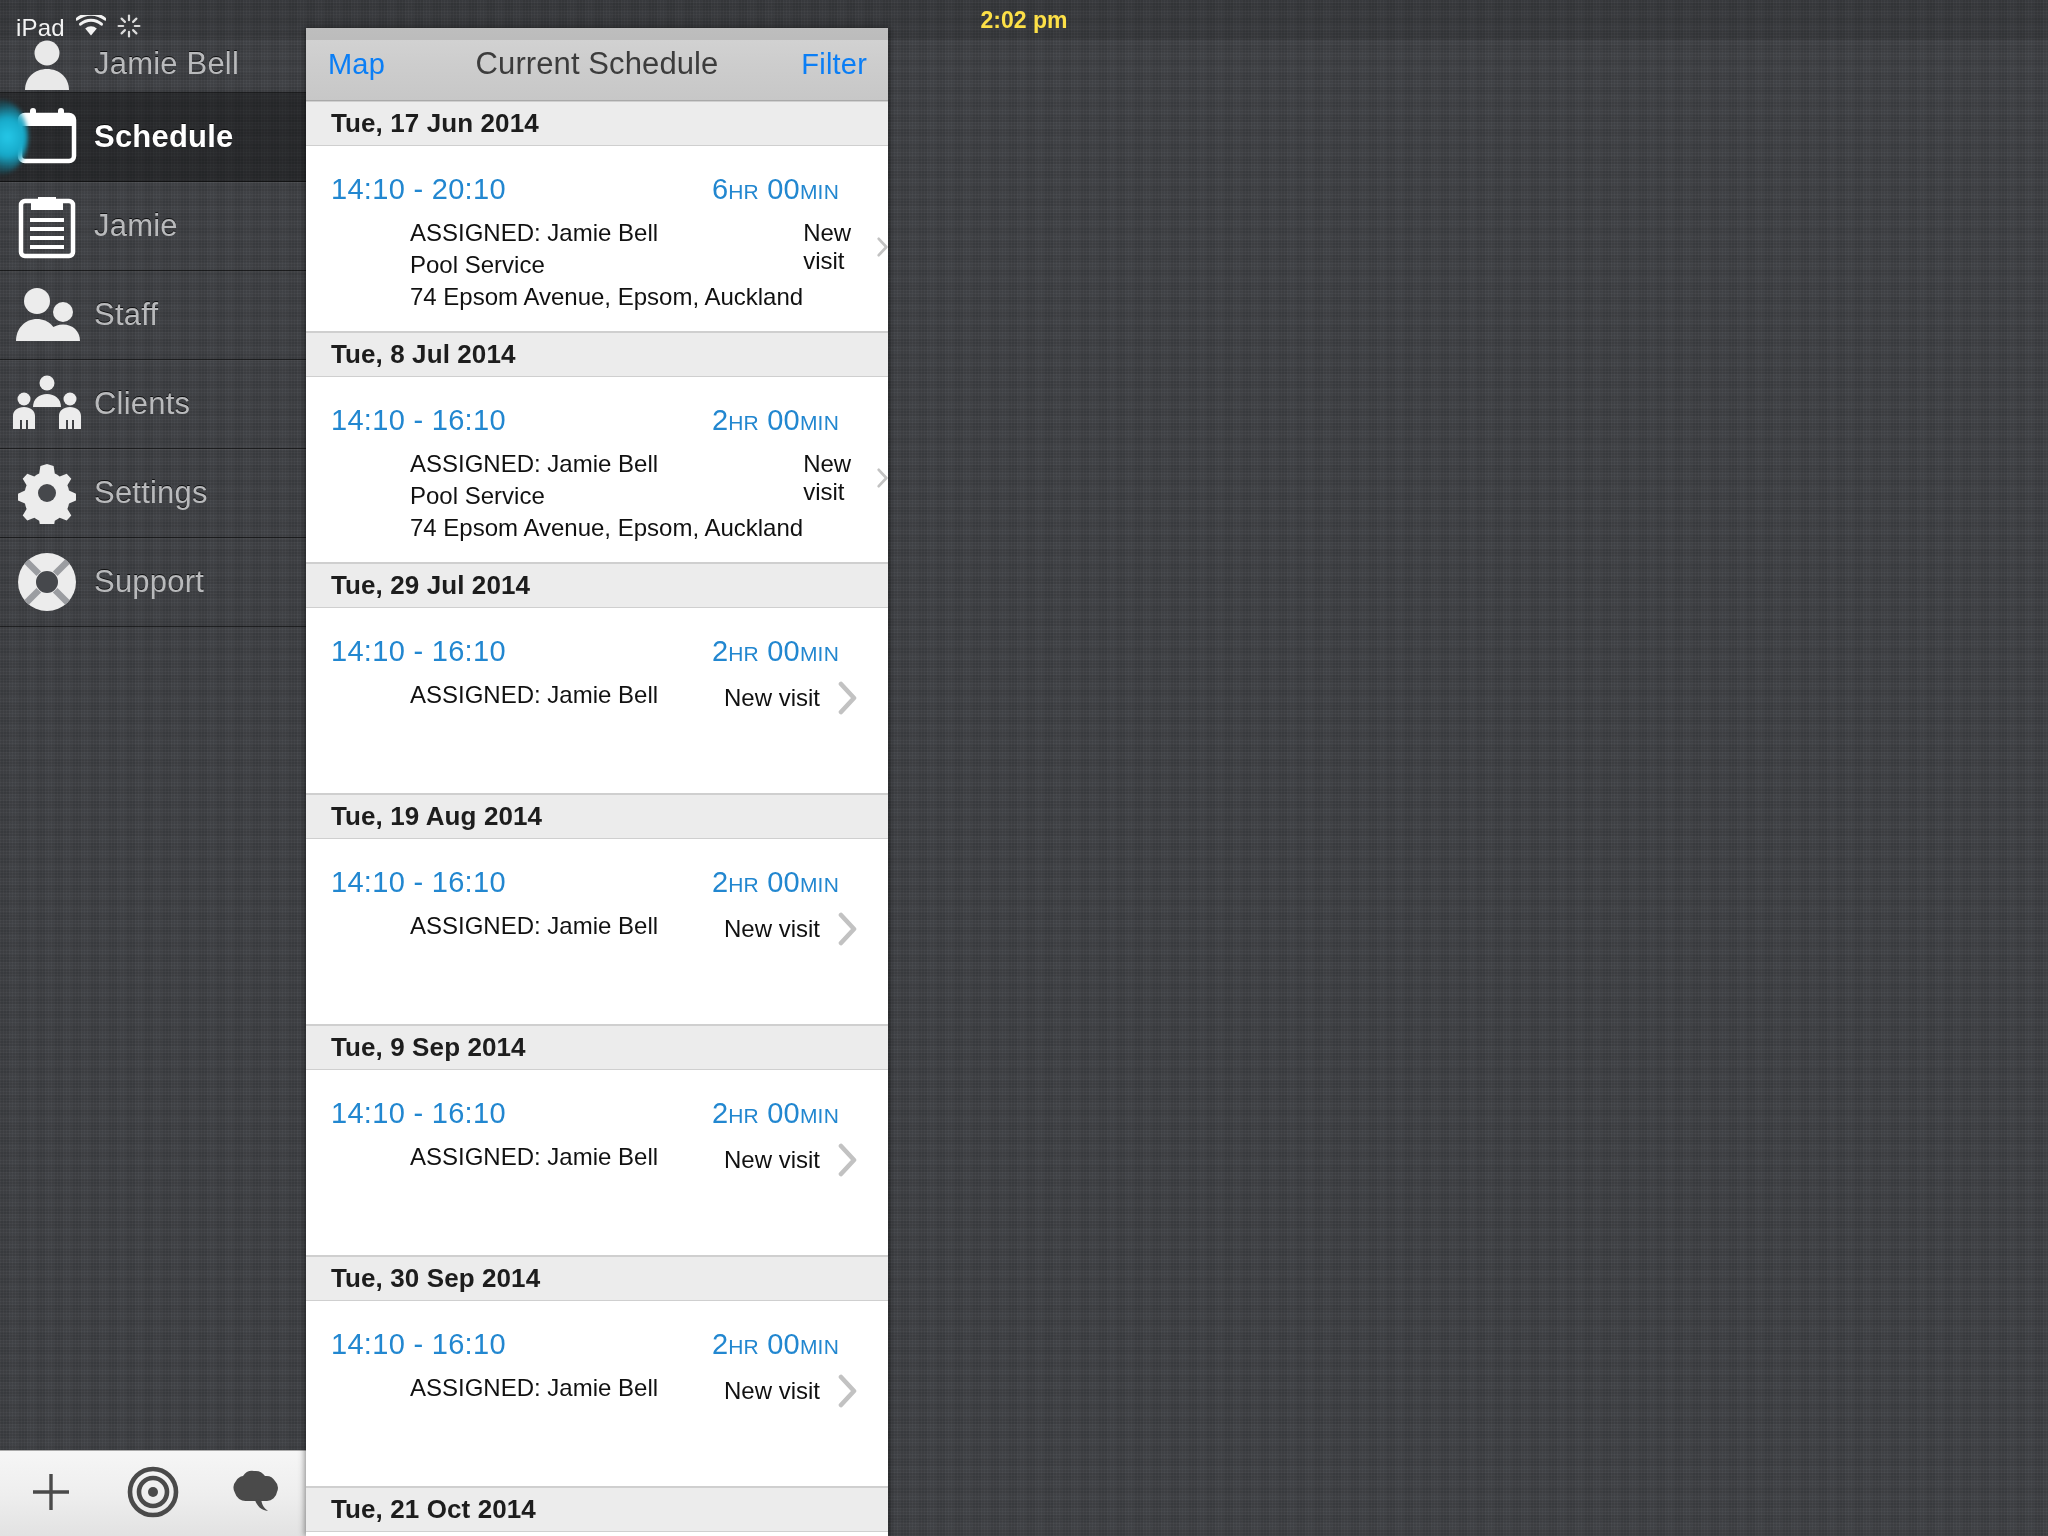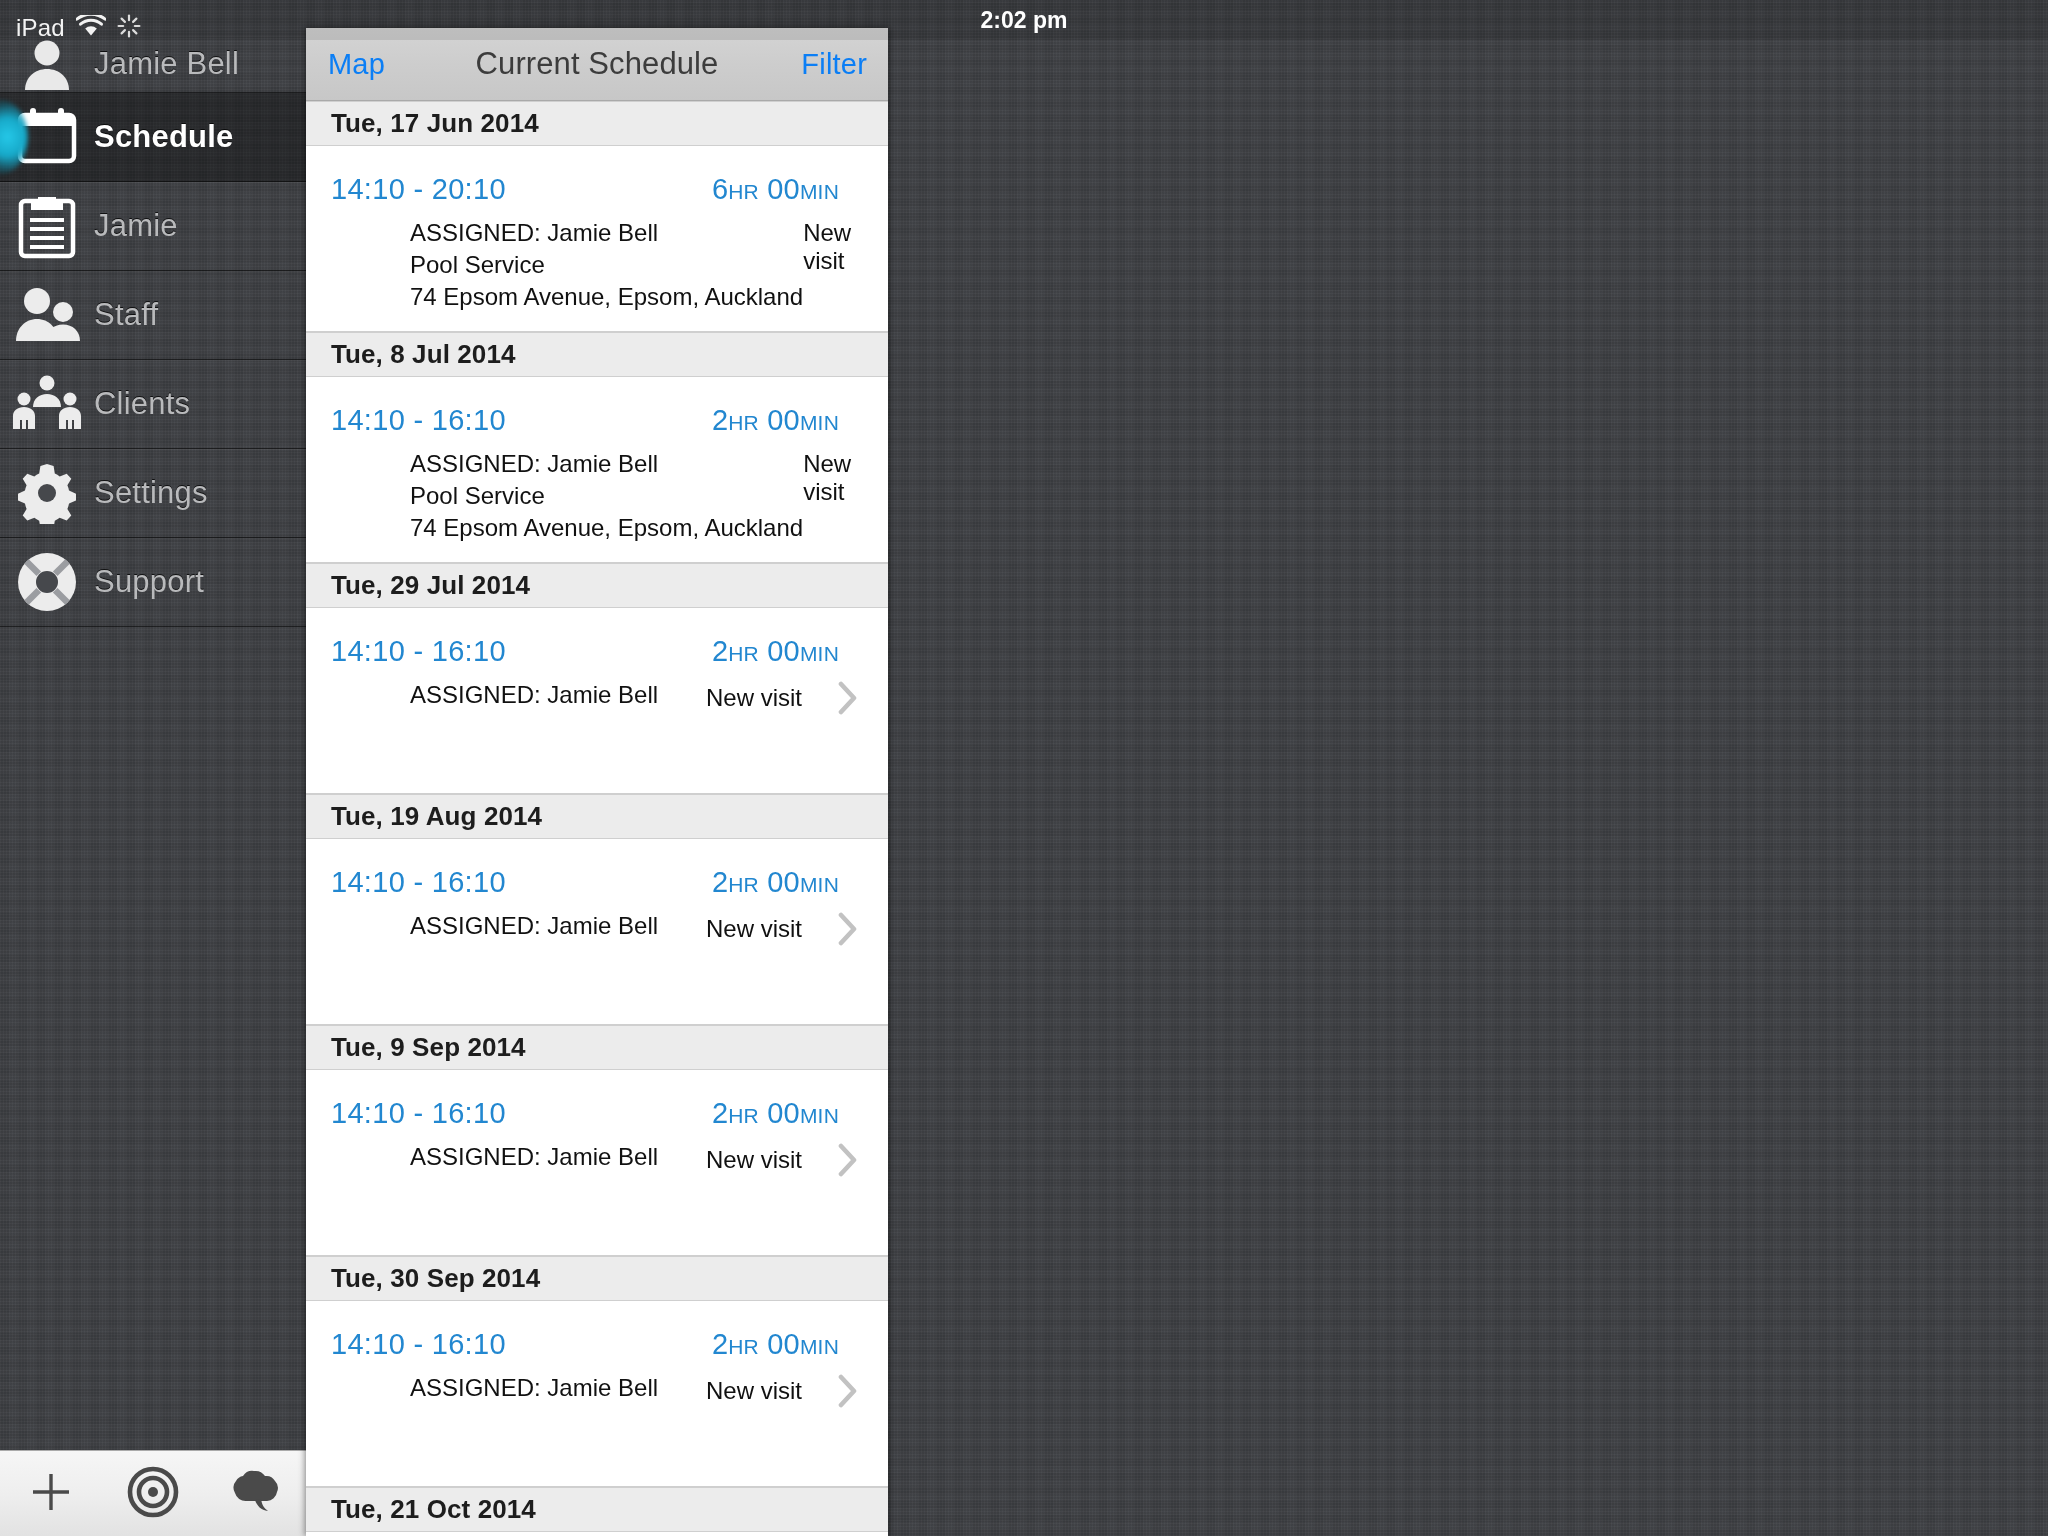--- a/index.html
+++ b/index.html
@@ -25,21 +25,21 @@
   #statusbar {
     position:absolute; top:0; left:0; width:2048px; height:40px;
     color:#f2f2f2; z-index:60;
     background:rgba(0,0,0,.10);
   }
   #statusbar .sb-left { position:absolute; left:16px; top:8px; height:40px; display:flex; align-items:center; gap:11px; }
   #sb-ipad { font-size:24px; letter-spacing:.2px; color:#f4f4f4; }
   #sb-time {
     position:absolute; left:0; right:0; top:0; height:40px;
     display:flex; align-items:center; justify-content:center;
-    font-size:23px; font-weight:bold; color:#ffffff;
+    font-size:23px; font-weight:bold; color:#fde047;
   }
 
   
   #sidebar {
     position:absolute; left:0; top:36px; width:360px; height:1496px; z-index:20;
   }
   .side-row {
     position:relative; height:89px; display:flex; align-items:center;
     border-bottom:1px solid rgba(0,0,0,.55);
     box-shadow:inset 0 1px 0 rgba(255,255,255,.045);
@@ -122,21 +122,21 @@
   }
   .entry-time { font-size:29px; color:#2287d0; letter-spacing:.3px; }
   .entry-dur { font-size:29px; color:#2287d0; letter-spacing:.2px; white-space:nowrap; }
   .entry-dur .u { font-size:21px; }
   .entry-body {
     display:flex; justify-content:space-between; align-items:flex-start;
     padding:11px 30px 0 104px;
   }
   .entry-lines { font-size:24px; color:#111; line-height:1.33; }
   .entry-lines div { white-space:nowrap; }
-  .entry-right { display:flex; align-items:center; gap:36px; padding-top:2px; }
+  .entry-right { display:flex; align-items:center; gap:18px; padding-top:2px; }
   .entry-status { font-size:24px; color:#111; }
   .chev { display:block; }
 </style>
 </head>
 <body>
 
 <div class="linen"></div>
 
 <div id="statusbar">
   <div class="sb-left">

